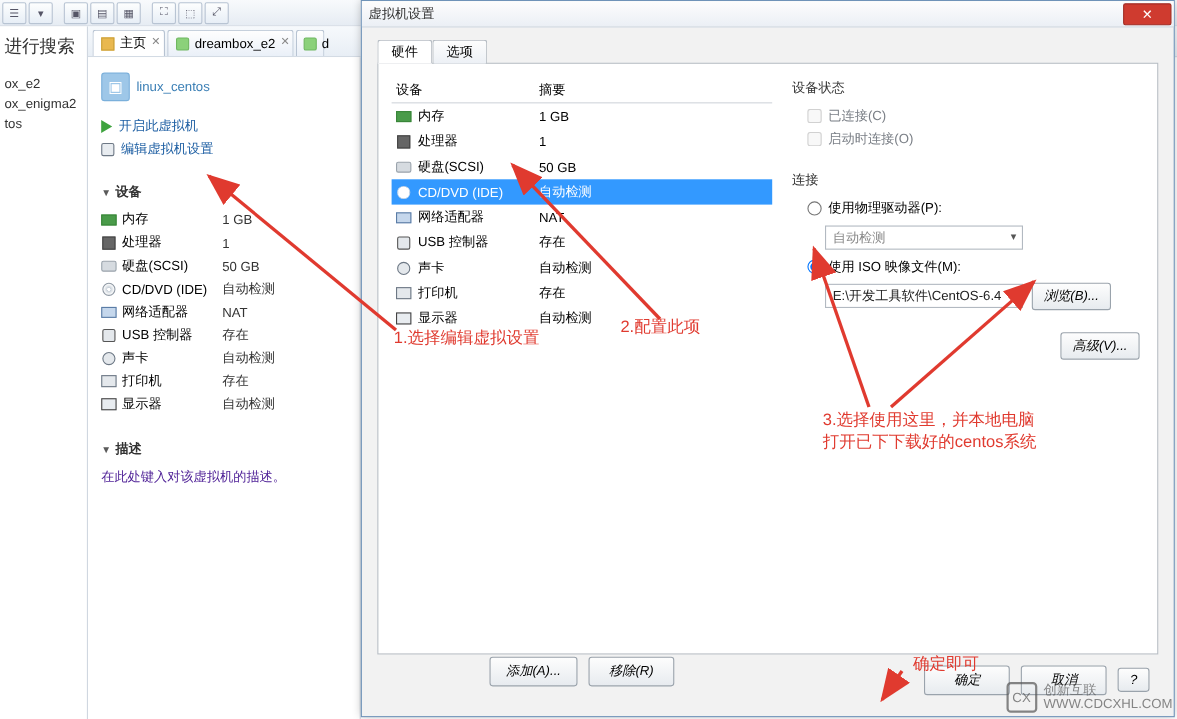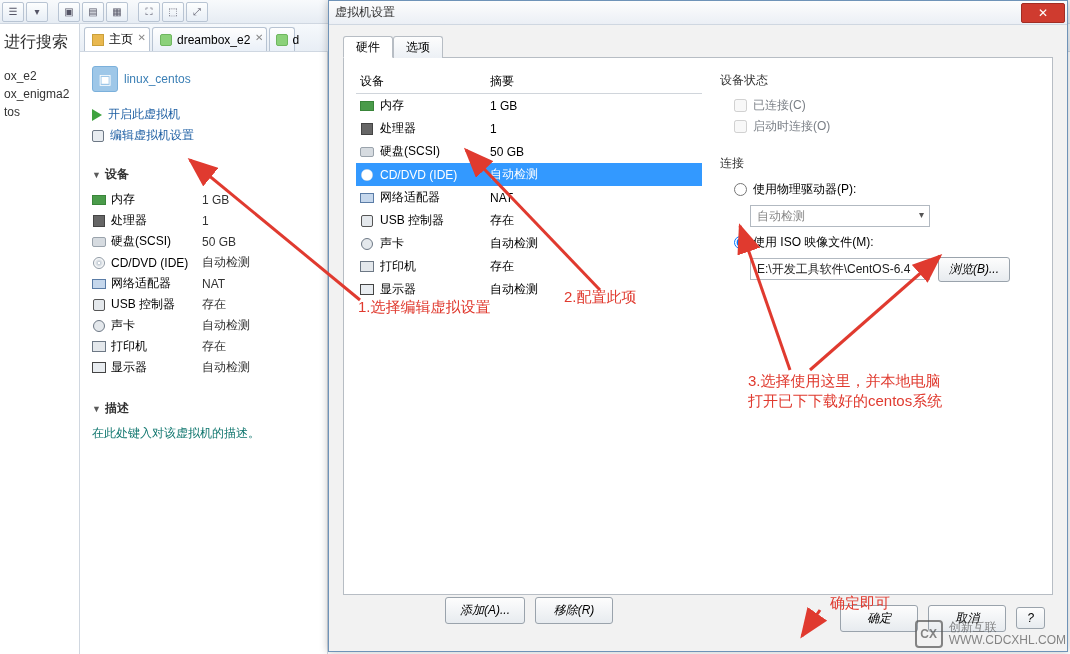--- a/index.html
+++ b/index.html
@@ -28,21 +28,21 @@
 .vm-title .vmico { width:26px; height:26px; background:#9ec7e8; border:1px solid #7bb0db; border-radius:3px; display:flex; align-items:center; justify-content:center; color:#fff; font-size:14px;}
 .vm-actions { margin-top:14px; display:flex; flex-direction:column; gap:4px; }
 .vm-action { display:flex; align-items:center; gap:6px; color:#1e5fa3; cursor:pointer; }
 .vm-section { margin-top:22px; }
 .vm-sechead { display:flex; align-items:center; gap:4px; color:#333; font-weight:bold; }
 .vm-sechead .tri { color:#5a5a5a; font-size:9px; }
 .devtable { margin-top:6px; width:100%; }
 .devtable .row { display:flex; align-items:center; padding:2px 0; }
 .devtable .row .dl { width:110px; display:flex; align-items:center; gap:5px; }
 .devtable .row .dv { color:#333; }
-.desc { color:#0f766e; margin-top:8px; }
+.desc { color:#4c1d95; margin-top:8px; }
 
 
 .i-mem { width:14px; height:10px; background:#4a9b4a; border:1px solid #398539;}
 .i-cpu { width:12px; height:12px; background:#666; border:1px solid #444;}
 .i-disk { width:14px; height:10px; background:#d6dbe0; border:1px solid #9aa3ac; border-radius:2px;}
 .i-cd { width:12px; height:12px; border:1px solid #909aa5; border-radius:50%; background:radial-gradient(circle,#fff 20%,#c8d0d8 22%,#fff 70%);}
 .i-net { width:14px; height:10px; border:1px solid #5a7ca6; background:#c5d7ec;}
 .i-usb { width:12px; height:12px; border:1px solid #555; border-radius:2px; background:#e4e8ec;}
 .i-snd { width:12px; height:12px; border:1px solid #6d7885; border-radius:50%; background:#e4e8ec;}
 .i-prn { width:14px; height:11px; border:1px solid #6d7885; background:#e4e8ec;}
@@ -80,21 +80,21 @@
 .dropdown { margin:4px 0 4px 30px; width:180px; height:22px; border:1px solid #b2b9c1; background:#fff; display:flex; align-items:center; padding:0 18px 0 6px; position:relative; color:#888;}
 .dropdown.enabled { color:#222; }
 .dropdown::after { content:"▾"; position:absolute; right:5px; top:3px; color:#555; font-size:10px;}
 .rightbtns { display:flex; justify-content:flex-end; margin-top:4px; gap:8px;}
 .dlg-foot { height:46px; display:flex; align-items:center; justify-content:flex-end; gap:10px; padding-right:22px;}
 
 
 .anno { position:absolute; color:#e03a2f; font-size:15px; pointer-events:none;}
 .arrow-svg { position:absolute; pointer-events:none; }
 .watermark { position:absolute; right:4px; bottom:6px; display:flex; align-items:center; gap:6px; opacity:.7;}
-.wm-logo { width:28px; height:28px; border:2px solid #555; border-radius:4px; display:flex; align-items:center; justify-content:center; color:#555; font-weight:bold;}
+.wm-logo { width:28px; height:28px; border:2px solid #555; border-radius:4px; display:flex; align-items:center; justify-content:center; color:#555; font-weight:normal;}
 .wm-txt { font-size:11px; color:#555; line-height:1.1; }
 </style>
 </head>
 <body>
 
 <div class="toolbar">
   <div class="tb-btn">☰</div>
   <div class="tb-btn">▾</div>
   <div class="tb-sep"></div>
   <div class="tb-btn">▣</div>
@@ -371,20 +371,23 @@
             <span>使用物理驱动器(P):</span>
           </label>
         <div class="dropdown">自动检测</div>
         <label class="rad">
             <input type="radio" name="conn" checked="" style="">
             <span>使用 ISO 映像文件(M):</span>
           </label>
         <div style="display:flex; align-items:center; gap:8px;">
           <div class="dropdown enabled">E:\开发工具软件\CentOS-6.4</div>
           <div class="btn small">浏览(B)...</div>
+        </div>
+        <div class="rightbtns" style="margin-top:18px;">
+          <div class="btn small">高级(V)...</div>
         </div>
       </div>
     </div>
   </div>
   <div class="dlg-foot">
     <div class="btn">确定</div>
     <div class="btn">取消</div>
     <div class="btn small" style="min-width:28px;">?</div>
   </div>
 </div>

